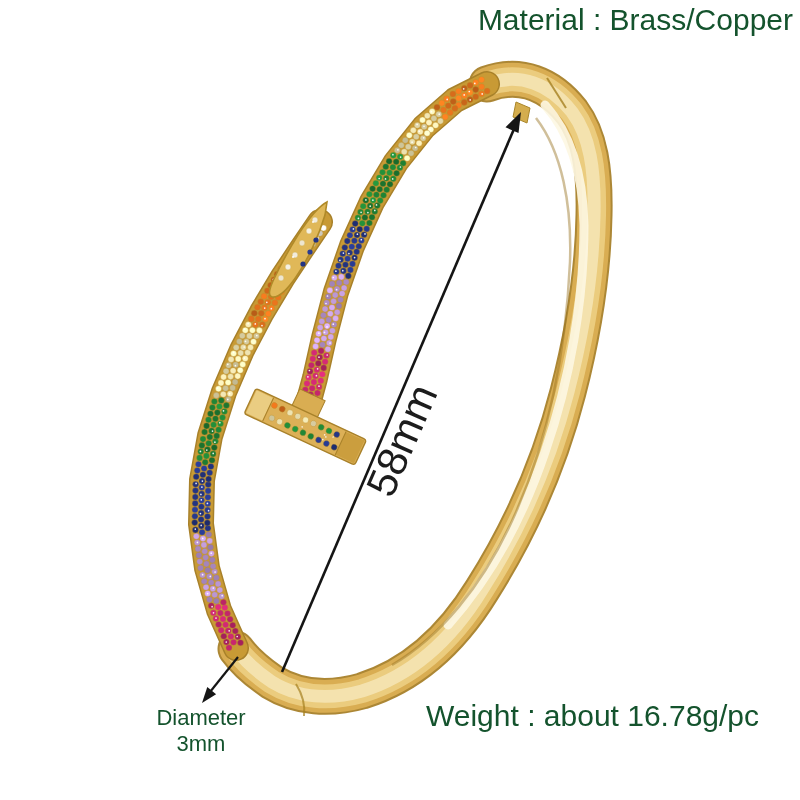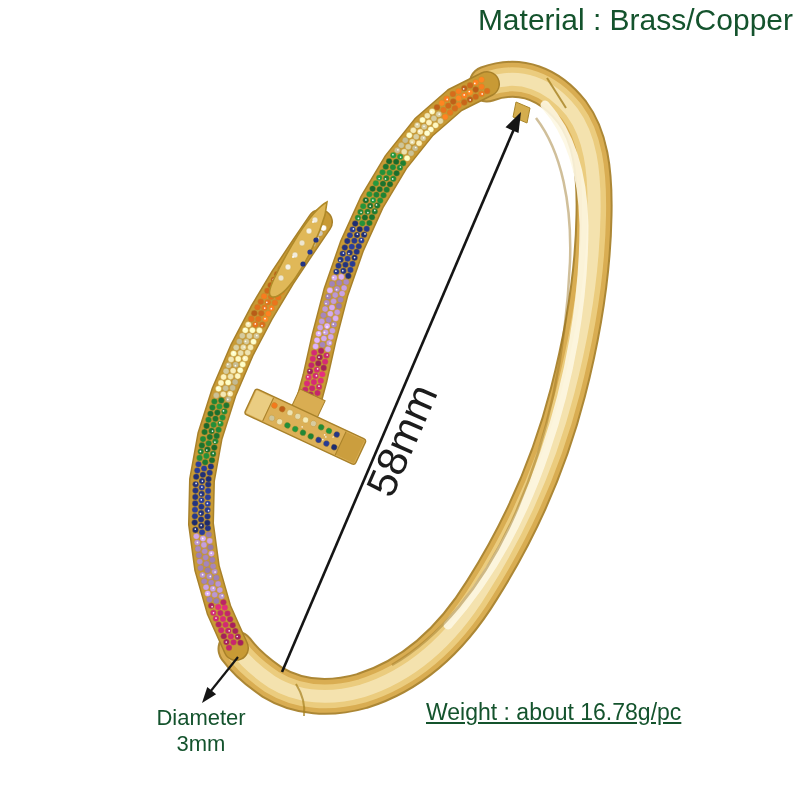--- a/index.html
+++ b/index.html
@@ -3,21 +3,21 @@
 <meta charset="utf-8">
 <style>
   html,body{margin:0;padding:0;background:#fff;}
   .stage{
     position:relative;width:800px;height:800px;background:#fff;overflow:hidden;
     font-family:"Liberation Sans", sans-serif;
   }
   .stage svg{position:absolute;left:0;top:0;}
   .label{position:absolute;color:#14532d;white-space:nowrap;}
   .label-material{top:3px;right:7px;font-size:30px;}
-  .label-weight{top:699px;left:426px;font-size:23px;text-decoration:underline;}
+  .label-weight{top:699px;left:426px;font-size:30px;}
   .label-diameter{top:705px;left:140px;width:122px;font-size:22px;line-height:26px;text-align:center;white-space:normal;}
 </style>
 </head>
 <body>
 
 <div class="stage">
 
   <svg width="800" height="800" viewBox="0 0 800 800">
 
     <g id="band">

